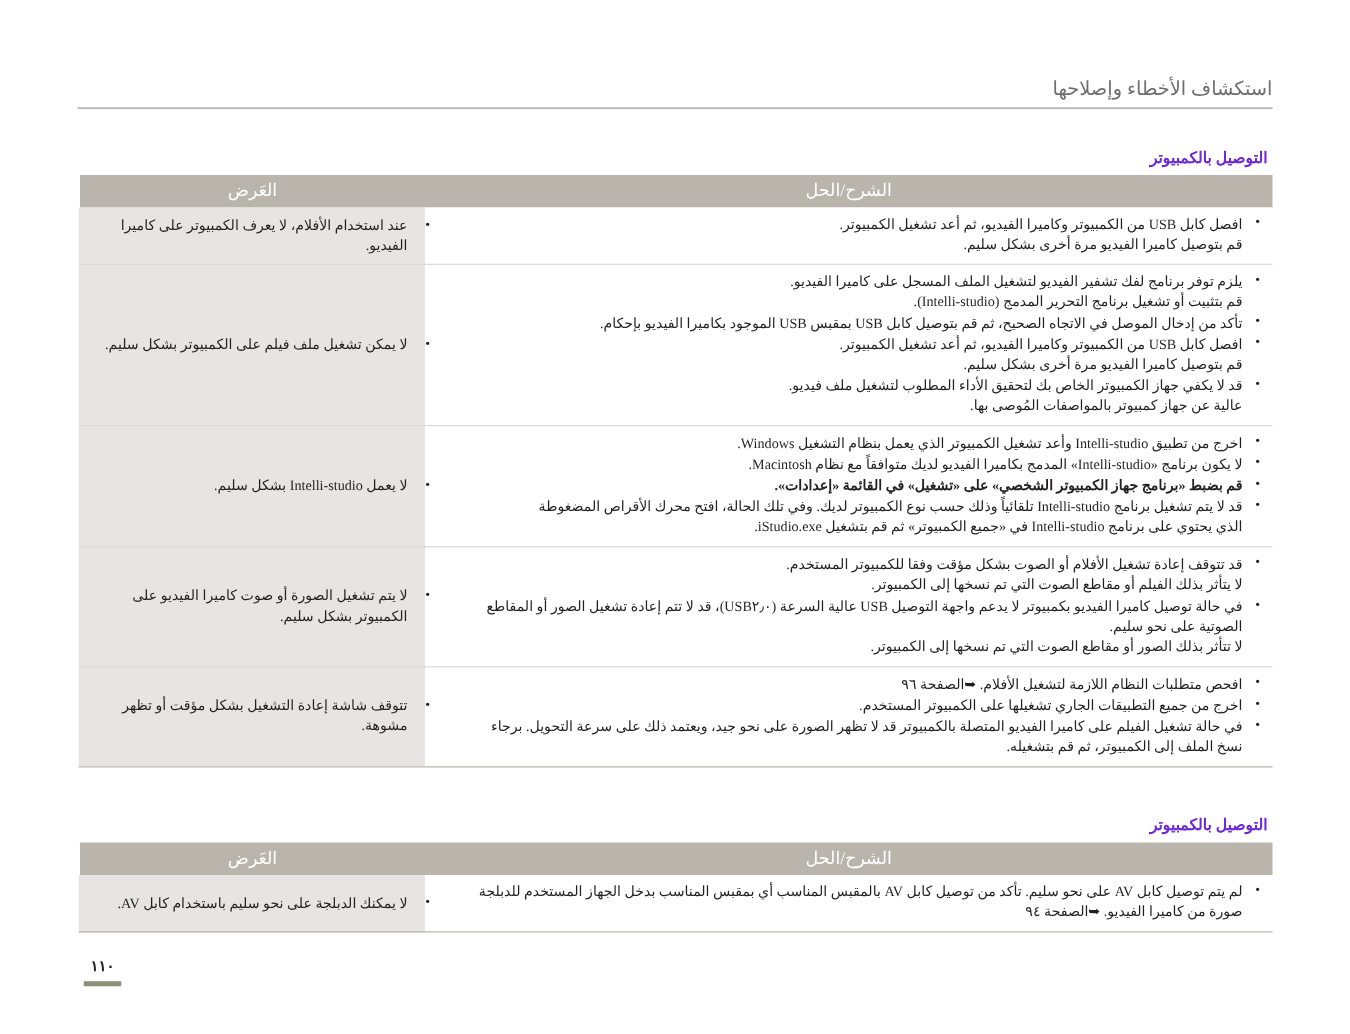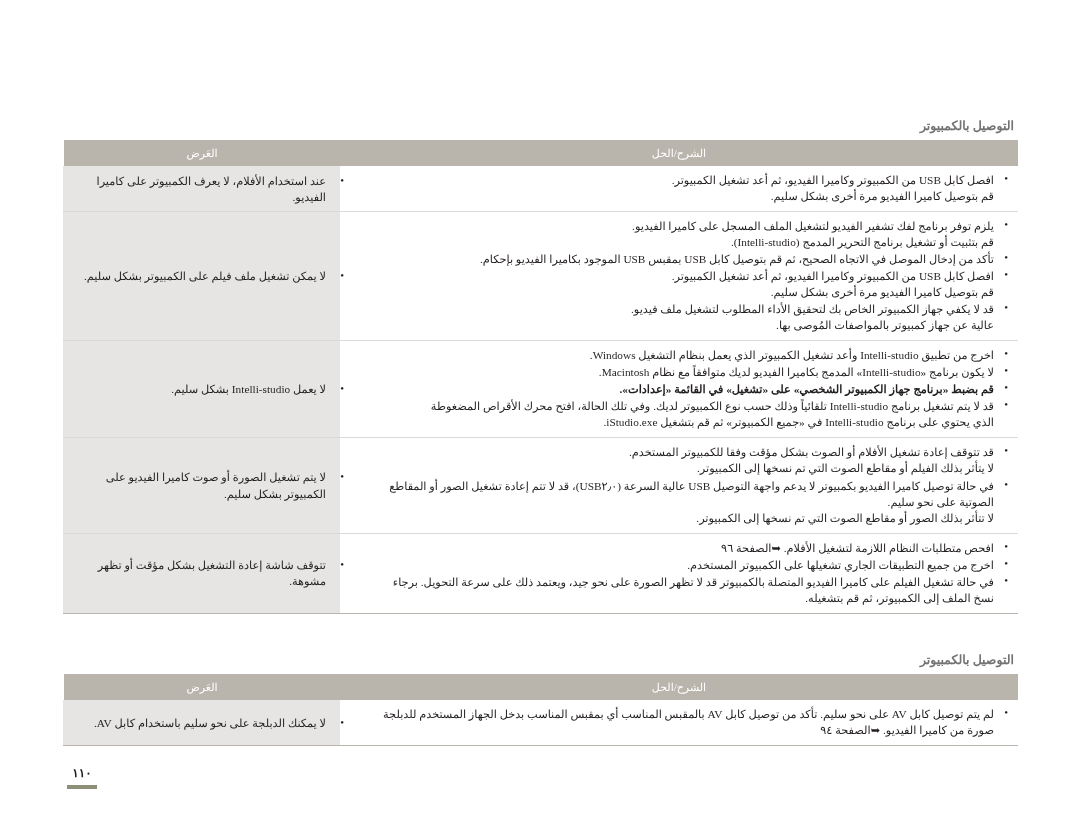--- a/index.html
+++ b/index.html
@@ -41,37 +41,37 @@
   .header-rule {
     height: 1px;
     background: #9a9a9a;
     width: 100%;
   }
 
   
   .section-title {
     font-size: 12.5px;
     font-weight: bold;
-    color: #737373;
+    color: #6d28d9;
     text-align: right;
     margin: 0;
     padding: 0 4px 6px 0;
   }
 
   
   table.tbl {
     width: 100%;
     border-collapse: collapse;
     table-layout: fixed;
   }
   table.tbl th {
     background: #b9b5ac;
     color: #ffffff;
     font-weight: normal;
-    font-size: 11px;
+    font-size: 14px;
     height: 22px;
     padding: 2px 10px;
     text-align: center;
     vertical-align: middle;
     border-left: 2px solid #ffffff;
   }
   table.tbl th.col-solution {
     border-left: none;
   }
   table.tbl td {
@@ -166,20 +166,24 @@
     width: 30px;
     margin-right: auto;
     margin-left: auto;
   }
 </style>
 </head>
 <body>
 
 <div class="page">
 
+  <div class="page-header">
+    <span class="header-title">استكشاف الأخطاء وإصلاحها</span>
+    <div class="header-rule"></div>
+  </div>
 
   <div class="table-block-1">
     <div class="section-title">التوصيل بالكمبيوتر</div>
     <table class="tbl">
       <thead>
         <tr>
           <th class="col-solution">الشرح/الحل</th>
           <th class="col-symptom" style="width:256px;">العَرض</th>
         </tr>
       </thead>

